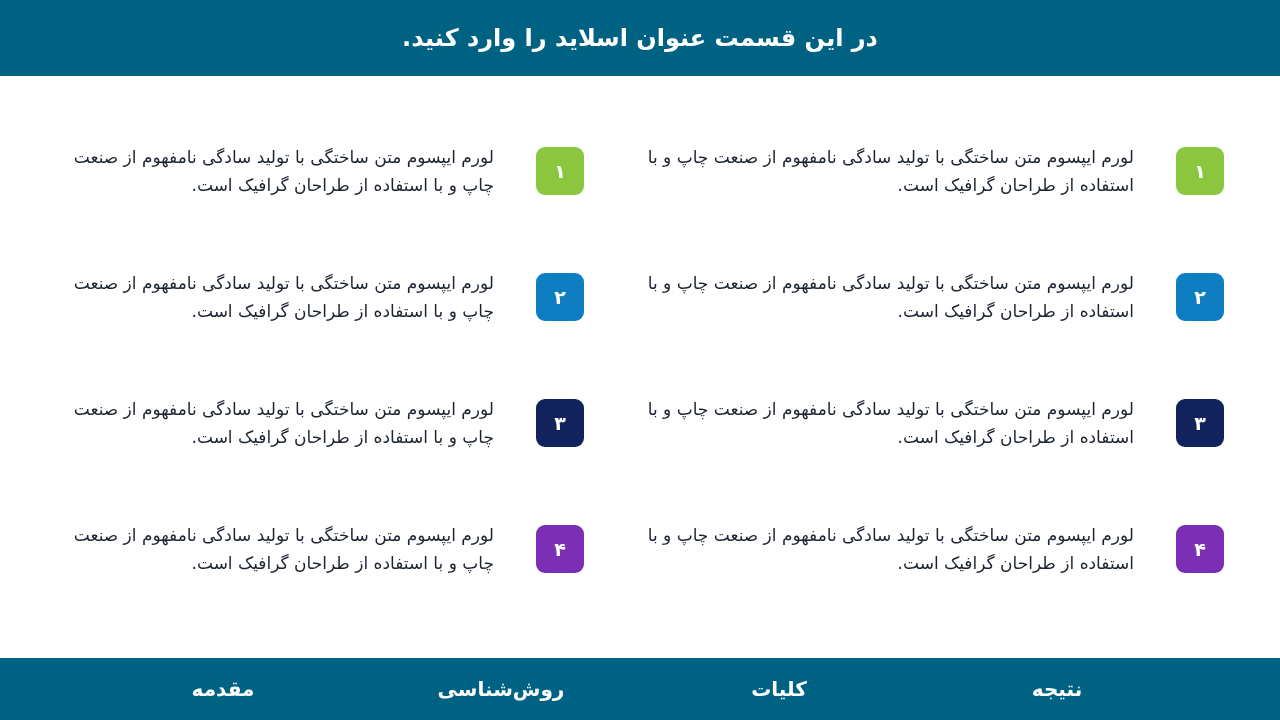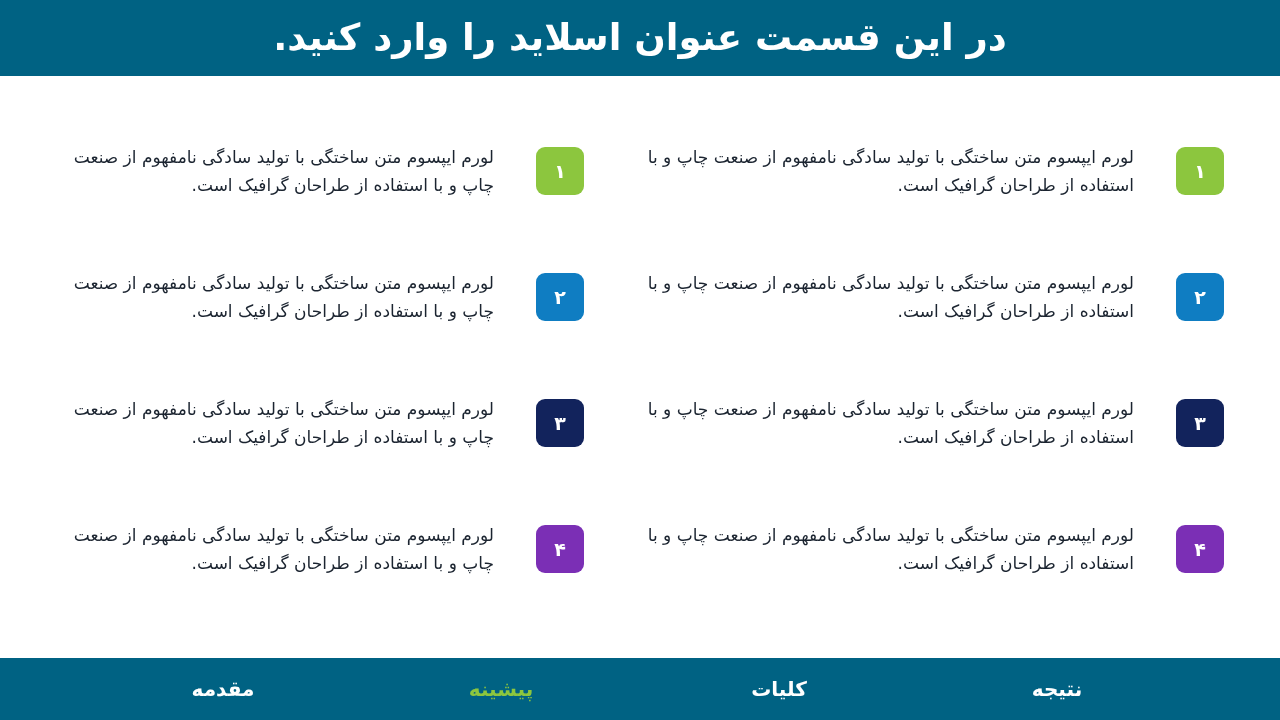--- a/index.html
+++ b/index.html
@@ -23,21 +23,21 @@
     width: 100%;
     height: 76px;
     background: #006283;
     display: flex;
     align-items: center;
     justify-content: center;
     flex: 0 0 76px;
   }
   .slide-title {
     color: #ffffff;
-    font-size: 37px;
+    font-size: 24px;
     font-weight: bold;
     line-height: 1.2;
     text-align: center;
     direction: rtl;
   }
   
   .slide-body {
     flex: 1 1 auto;
     display: flex;
     flex-direction: row;
@@ -153,18 +153,18 @@
       <div class="item-row">
         <div class="badge" style="background-color: rgb(123, 47, 181);">۴</div>
         <div class="item-text">لورم ایپسوم متن ساختگی با تولید سادگی نامفهوم از صنعت چاپ و با استفاده از طراحان گرافیک است.</div>
       </div>
     </div>
 
   </div>
 
   <div class="slide-footer" style="background-color: rgb(0, 98, 131);">
     <div class="nav-item">مقدمه</div>
-    <div class="nav-item active" style="color: rgb(140, 198, 62);">پیشینه</div>
+    <div class="nav-item">روش‌شناسی</div>
     <div class="nav-item">کلیات</div>
     <div class="nav-item">نتیجه</div>
   </div>
 
 </div>
 
 </body></html>

